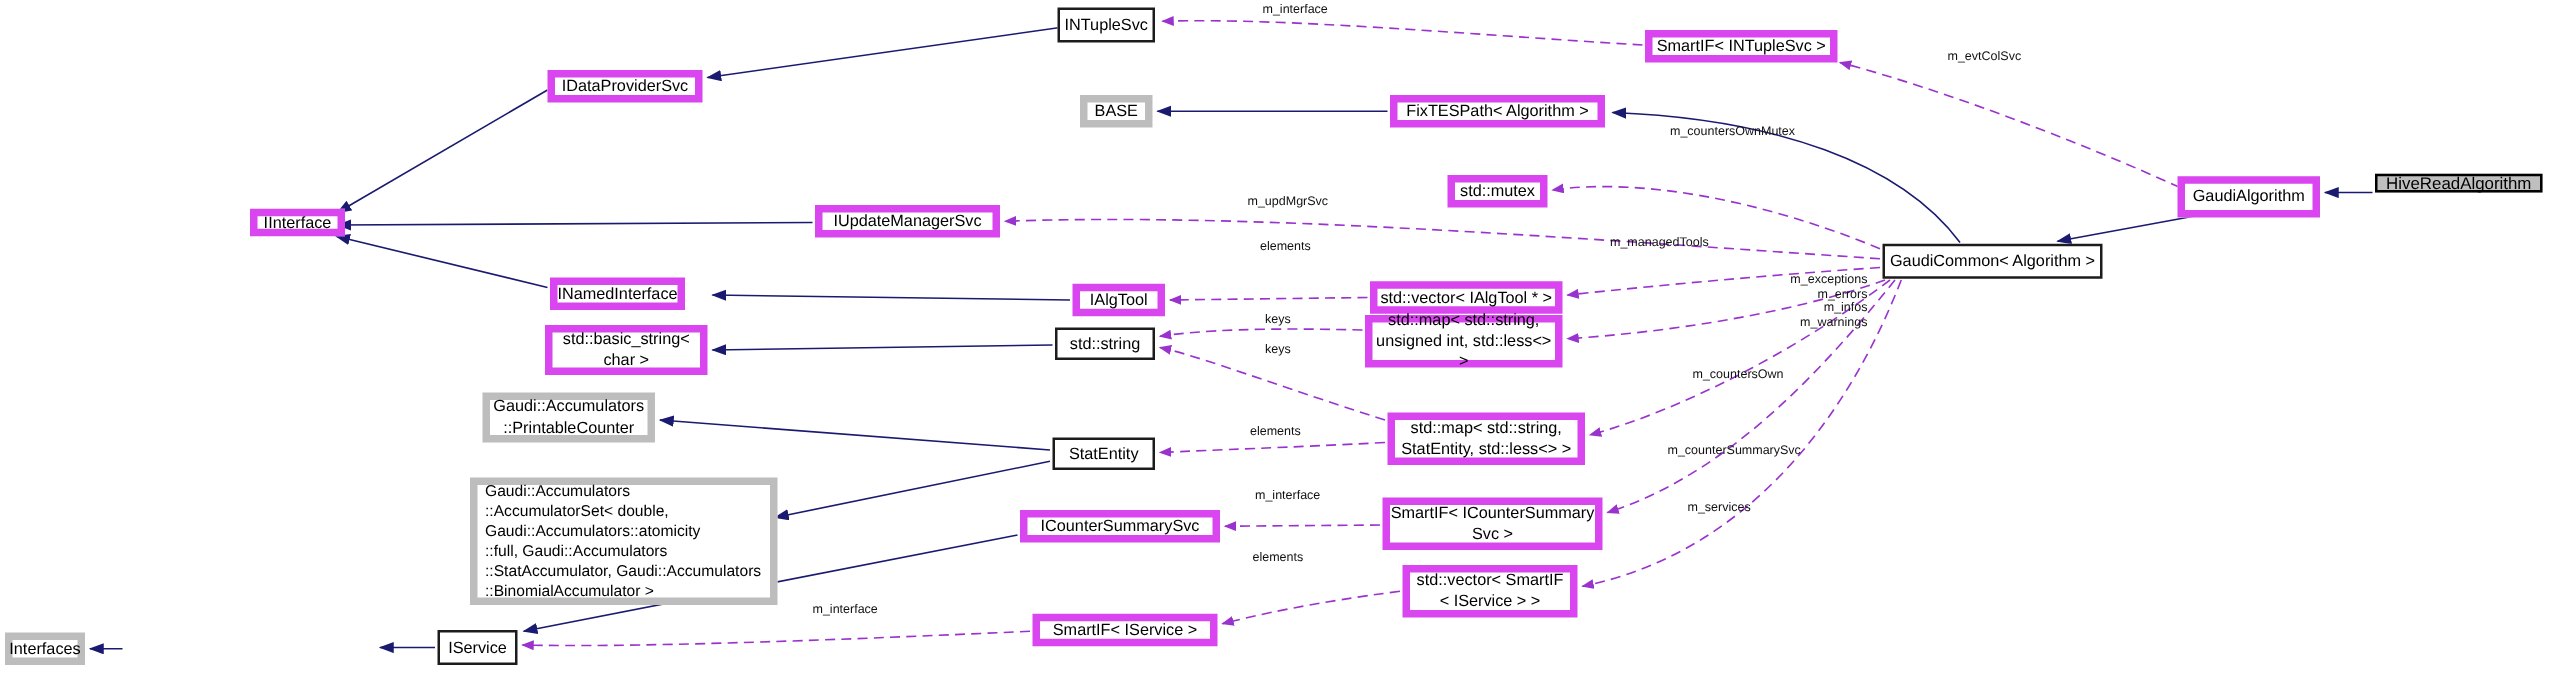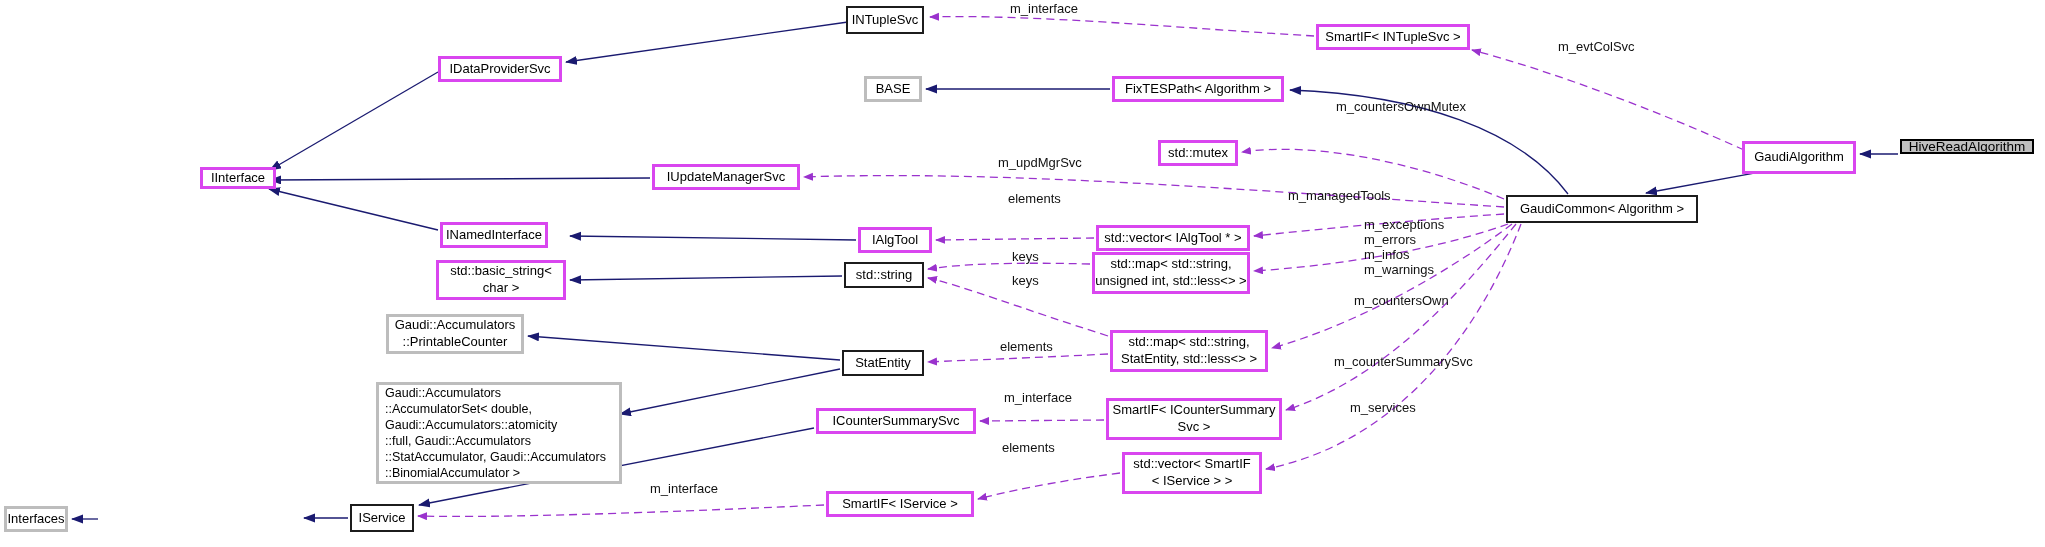--- a/index.html
+++ b/index.html
@@ -1,28 +1,28 @@
 <!DOCTYPE html>
 <html><head>
 <meta charset="utf-8">
 <style>
   html,body{margin:0;padding:0;background:#ffffff;}
   #canvas{position:relative;width:2045px;height:547px;background:#ffffff;overflow:hidden;
           font-family:"Liberation Sans", sans-serif;}
   #edges{position:absolute;left:0;top:0;width:2045px;height:547px;}
   .node{position:absolute;display:flex;align-items:center;justify-content:center;
         text-align:center;white-space:pre-line;background:#ffffff;
-        border:3px solid #d946ef;color:#000;font-size:13px;line-height:1.28;
+        border:6px solid #d946ef;color:#000;font-size:13px;line-height:1.28;
         box-sizing:border-box;z-index:2;}
   .node.bold{border-width:2px;border-color:#1c1c1c;}
   .node.gray{border-color:#bdbdbd;}
   .node.target{background:#bfbfbf;border:2px solid #000;font-size:13.5px;}
   .node.leftalign{text-align:left;justify-content:flex-start;padding-left:6px;font-size:12.5px;}
-  .elabel{position:absolute;color:#111;font-size:13px;white-space:pre-line;z-index:3;
-          text-align:left;line-height:1.15;}
+  .elabel{position:absolute;color:#111;font-size:10px;white-space:pre-line;z-index:3;
+          text-align:right;line-height:1.15;}
 </style>
 </head>
 <body>
 
 <div id="canvas">
 
   <svg id="edges" viewBox="0 0 2045 547" xmlns="http://www.w3.org/2000/svg">
     <defs>
       <marker id="arrowI" markerWidth="13" markerHeight="10" refX="11" refY="4.5" orient="auto" markerUnits="userSpaceOnUse">
         <path d="M0,0 L12,4.5 L0,9 z" fill="#1a1a70"></path>
@@ -73,21 +73,21 @@
   <div class="node bold" style="left:846px;top:6px;width:78px;height:28px">INTupleSvc</div>
   <div class="node" style="left:1316px;top:24px;width:154px;height:26px">SmartIF&lt; INTupleSvc &gt;</div>
   <div class="node" style="left:438px;top:56px;width:124px;height:26px">IDataProviderSvc</div>
   <div class="node gray" style="left:864px;top:76px;width:58px;height:26px">BASE</div>
   <div class="node" style="left:1112px;top:76px;width:172px;height:26px">FixTESPath&lt; Algorithm &gt;</div>
   <div class="node" style="left:1158px;top:140px;width:80px;height:26px">std::mutex</div>
   <div class="node" style="left:1742px;top:141px;width:114px;height:33px">GaudiAlgorithm</div>
   <div class="node target" style="left:1900px;top:139px;width:134px;height:15px">HiveReadAlgorithm</div>
   <div class="node" style="left:200px;top:167px;width:76px;height:22px">IInterface</div>
   <div class="node" style="left:652px;top:164px;width:148px;height:26px">IUpdateManagerSvc</div>
-  <div class="node bold" style="left:1506px;top:195px;width:192px;height:28px">GaudiCommon&lt; Algorithm &gt;</div>
+  <div class="node bold" style="left:1506px;top:195px;width:176px;height:28px">GaudiCommon&lt; Algorithm &gt;</div>
   <div class="node" style="left:440px;top:222px;width:108px;height:26px">INamedInterface</div>
   <div class="node" style="left:858px;top:227px;width:74px;height:26px">IAlgTool</div>
   <div class="node" style="left:1096px;top:225px;width:154px;height:26px">std::vector&lt; IAlgTool * &gt;</div>
   <div class="node" style="left:436px;top:260px;width:130px;height:40px">std::basic_string&lt;
 char &gt;</div>
   <div class="node bold" style="left:844px;top:262px;width:80px;height:26px">std::string</div>
   <div class="node" style="left:1092px;top:252px;width:158px;height:42px">std::map&lt; std::string,
 unsigned int, std::less&lt;&gt; &gt;</div>
   <div class="node gray" style="left:386px;top:314px;width:138px;height:40px">Gaudi::Accumulators
 ::PrintableCounter</div>

